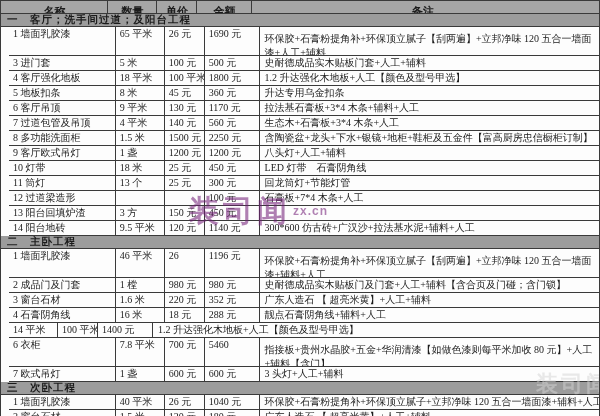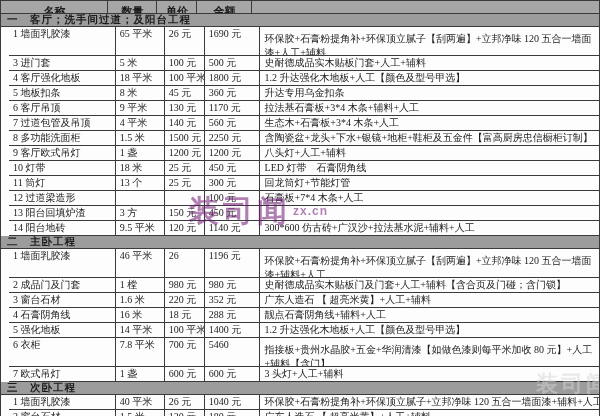--- a/index.html
+++ b/index.html
@@ -50,20 +50,21 @@
 </head>
 <body>
 
 <div class="page">
 
   <div class="thead">
     <div class="c c-name">名称</div>
     <div class="c c-qty">数量</div>
     <div class="c c-unit">单价</div>
     <div class="c c-amt">金额</div>
+    <div class="c c-note">备注</div>
   </div>
 
   <div id="tbody">
   <div class="section-bar">
     <span class="sec-title">一　客厅；洗手间过道；及阳台工程</span>
   </div>
 
   <div class="row tall">
     <div class="c c-name">1 墙面乳胶漆</div>
     <div class="c c-qty">65 平米</div>
@@ -198,21 +199,20 @@
 
   <div class="row">
     <div class="c c-name">4 石膏阴角线</div>
     <div class="c c-qty">16 米</div>
     <div class="c c-unit">18 元</div>
     <div class="c c-amt">288 元</div>
     <div class="c c-note">靓点石膏阴角线+辅料+人工</div>
   </div>
 
   <div class="row">
-    <div class="c c-name">5 强化地板</div>
     <div class="c c-qty">14 平米</div>
     <div class="c c-unit">100 平米</div>
     <div class="c c-amt">1400 元</div>
     <div class="c c-note">1.2 升达强化木地板+人工【颜色及型号甲选】</div>
   </div>
 
   <div class="row tall">
     <div class="c c-name">6 衣柜</div>
     <div class="c c-qty">7.8 平米</div>
     <div class="c c-unit">700 元</div>

